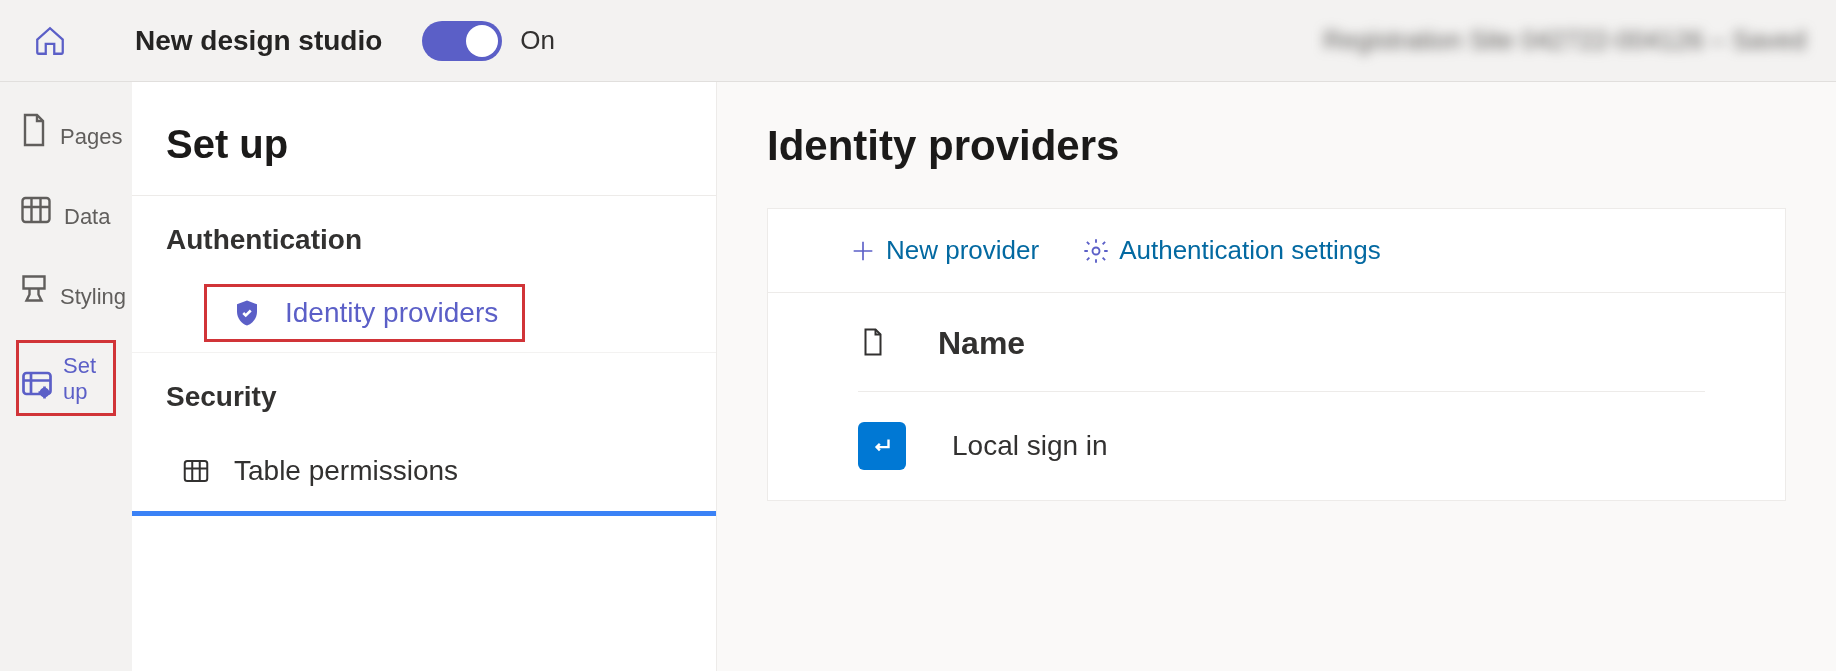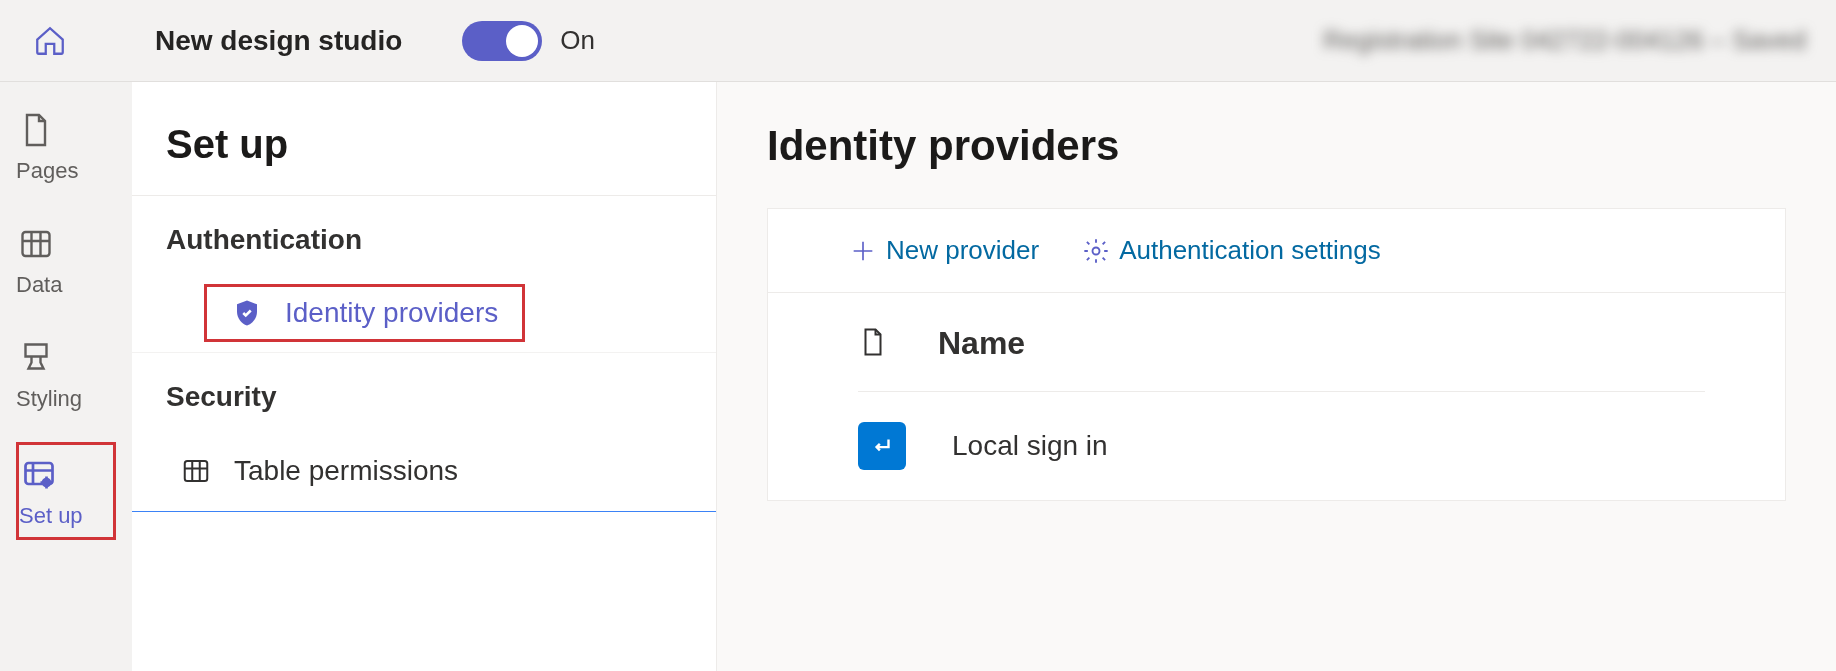--- a/index.html
+++ b/index.html
@@ -11,21 +11,20 @@
     height: 671px;
     overflow: hidden;
   }
   .topbar {
     height: 82px;
     background: #f3f2f1;
     border-bottom: 1px solid #e1dfdd;
     display: flex;
     align-items: center;
     padding: 0 30px;
-    gap: 20px;
   }
   .topbar .home-ico {
     width: 40px; height: 40px;
     color: #5b5fc7;
     display: flex; align-items: center; justify-content: center;
   }
   .topbar .title {
     margin-left: 65px;
     font-size: 28px;
     font-weight: 600;
@@ -70,22 +69,21 @@
     background: #f3f2f1;
     display: flex;
     flex-direction: column;
     align-items: center;
     padding-top: 18px;
     gap: 22px;
   }
   .nav-item {
     width: 100px;
     display: flex;
-    flex-direction: column;
-    align-items: flex-start;
+    align-items: flex-end;
     gap: 8px;
     padding: 10px 0 8px;
     font-size: 22px;
     color: #605e5c;
     cursor: pointer;
   }
   .nav-item.active {
     border: 3px solid #d13438;
     color: #5b5fc7;
   }
@@ -112,21 +110,21 @@
   }
   .sub-item {
     display: flex;
     align-items: center;
     gap: 22px;
     padding: 24px 34px 24px 48px;
     font-size: 28px;
     color: #323130;
     cursor: pointer;
     background: #fff;
-    border-bottom: 1px solid #3b82f6;
+    border-bottom: 5px solid #3b82f6;
   }
   .sub-item .sub-ico { width: 32px; height: 32px; display:flex; align-items:center; justify-content:center; }
   .highlight-box {
     border: 3px solid #d13438;
     margin: 4px 0 4px 24px;
     display: inline-flex;
     align-items: center;
     gap: 22px;
     padding: 10px 24px;
   }

